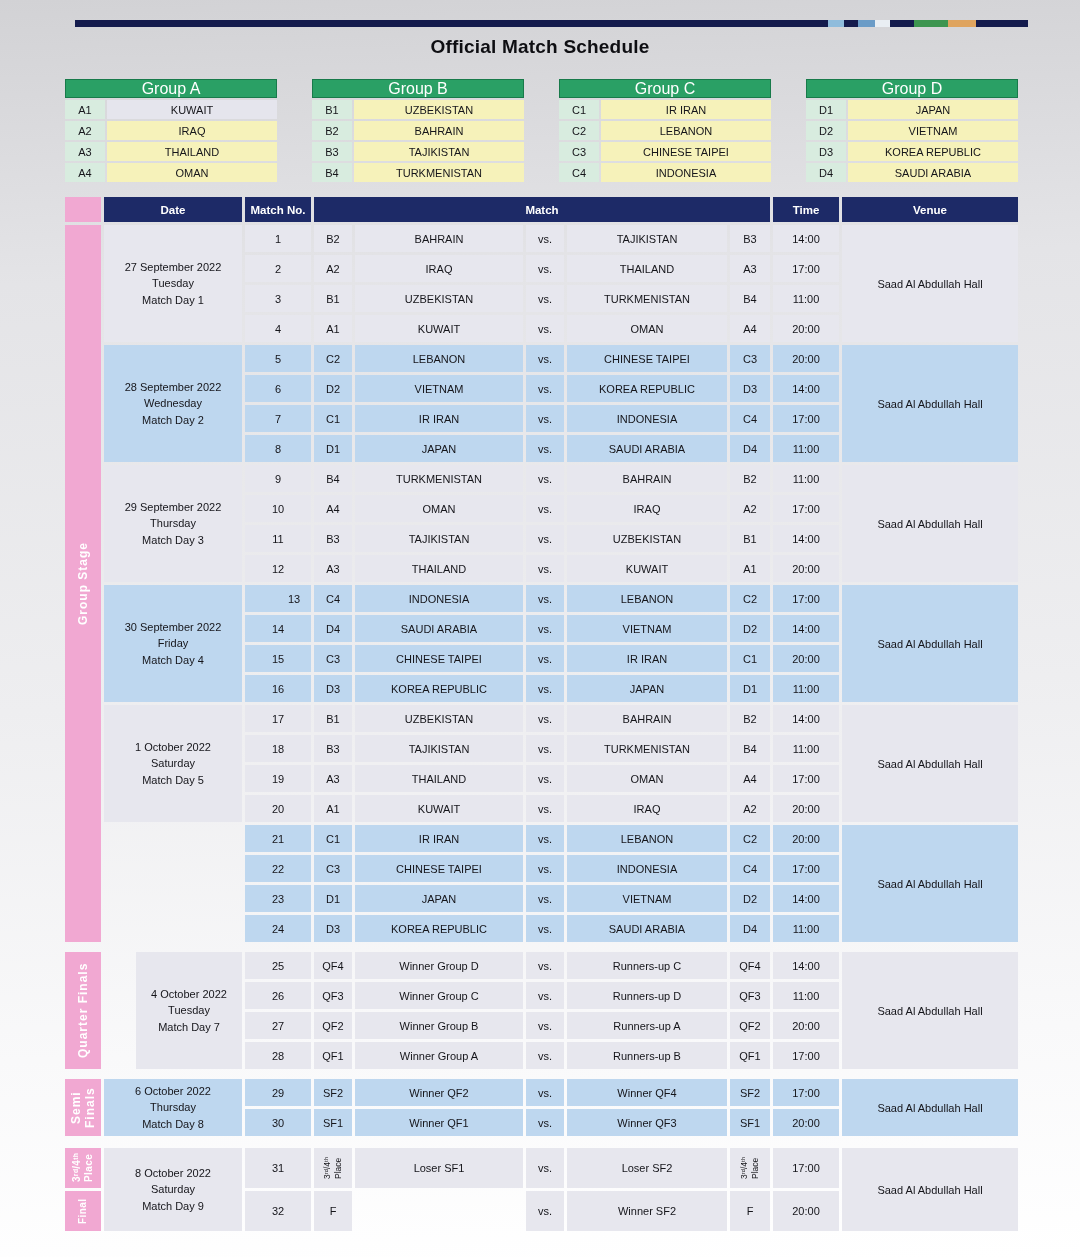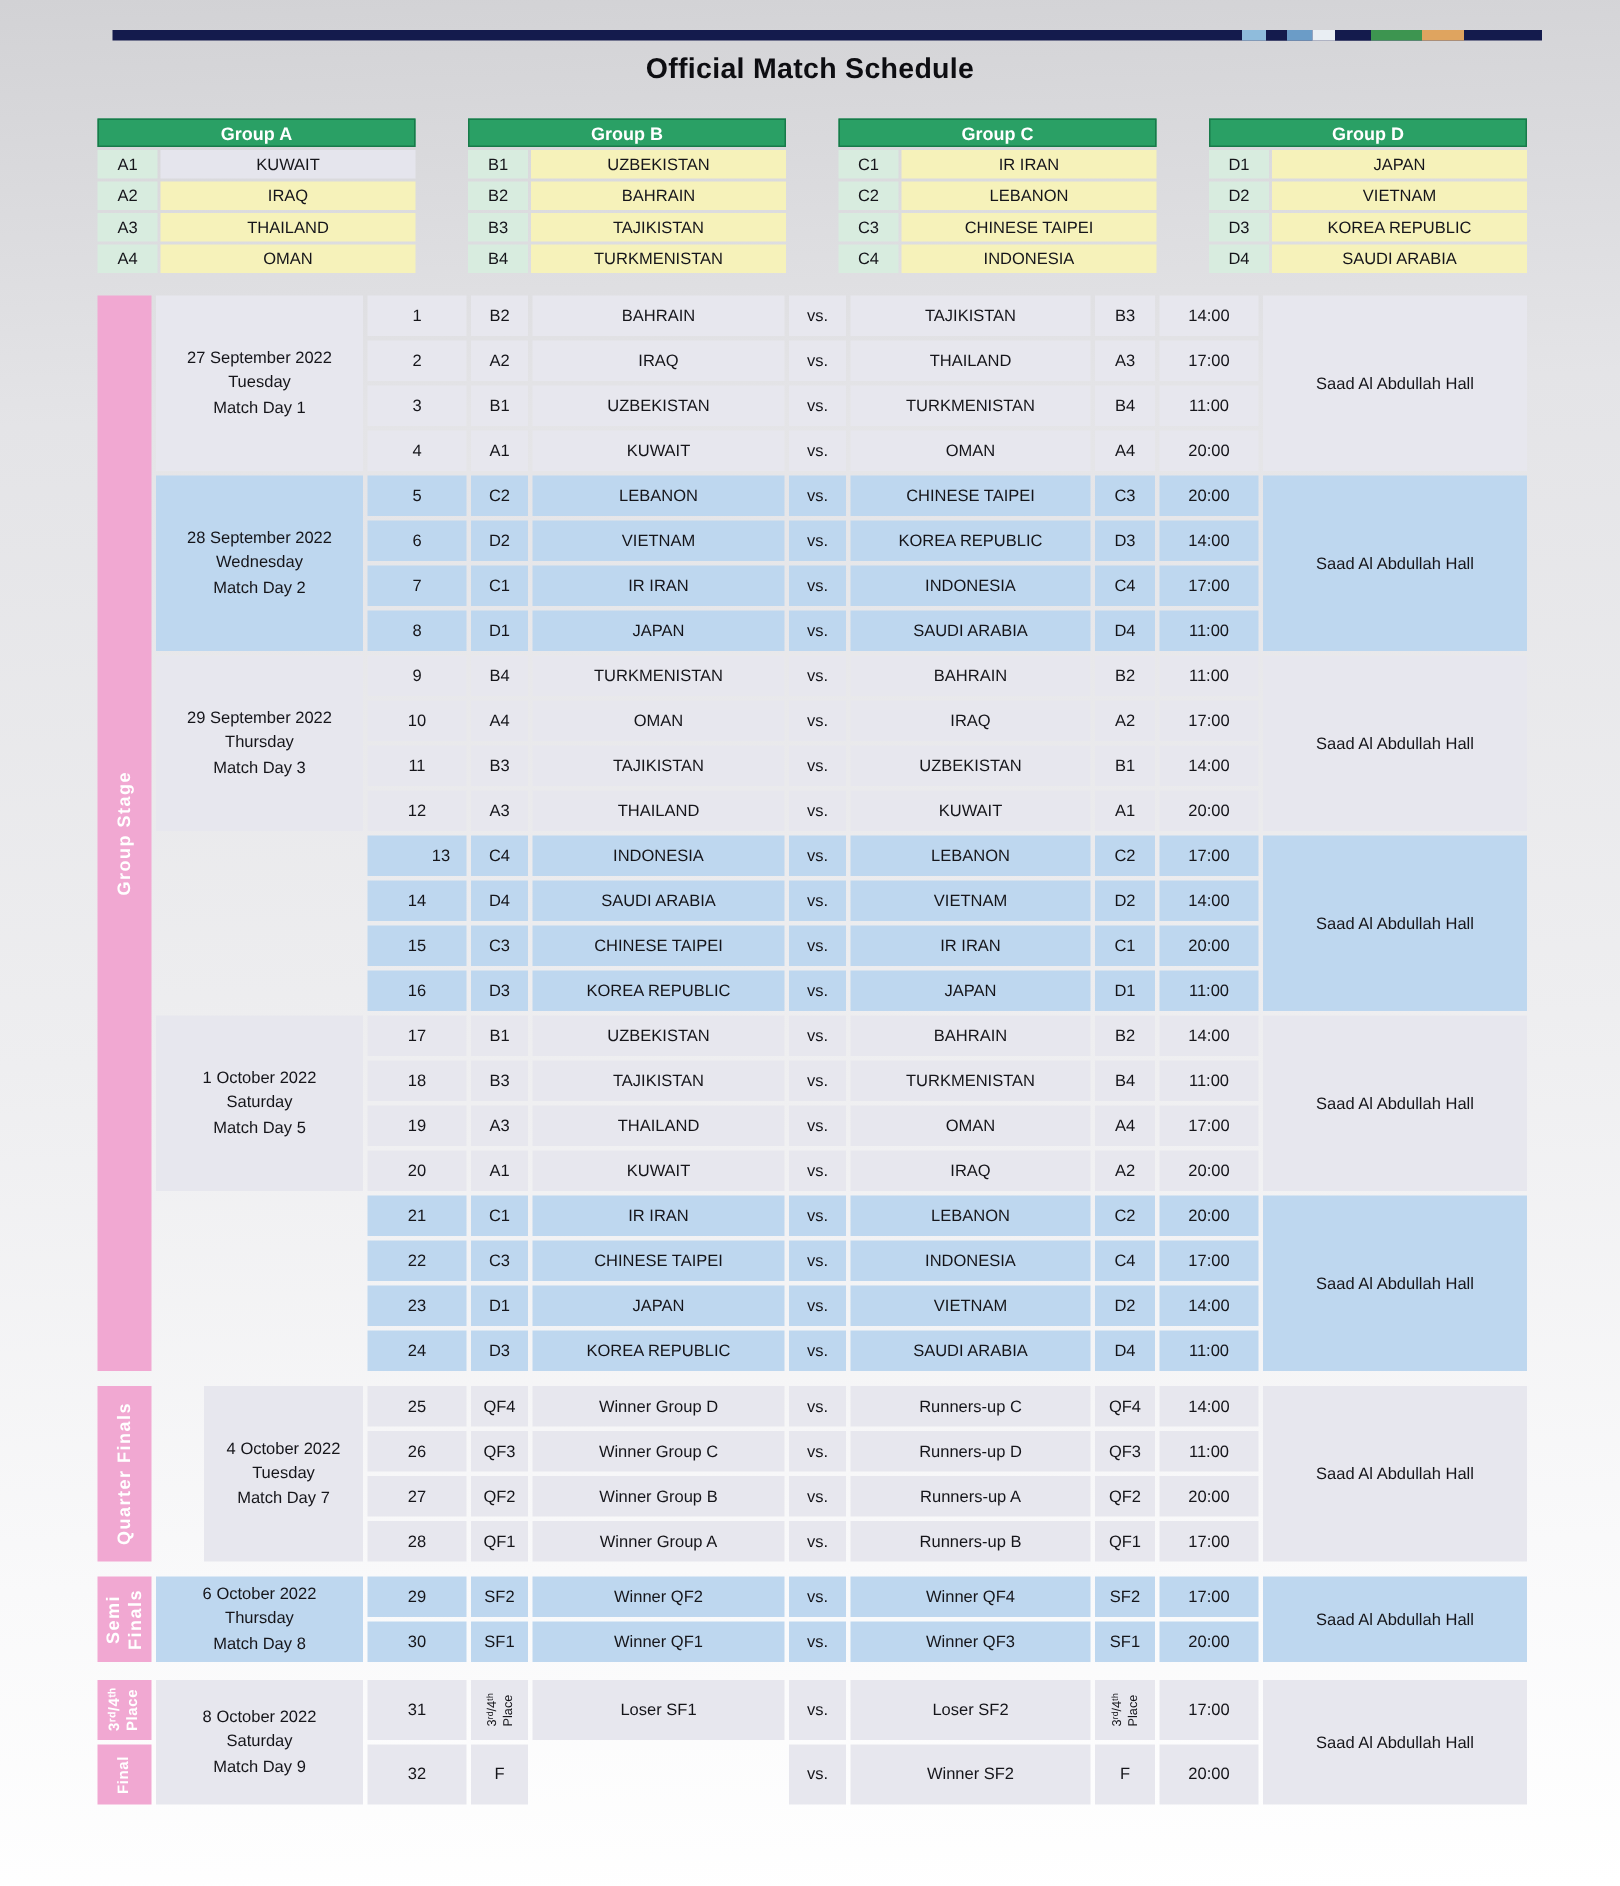--- a/index.html
+++ b/index.html
@@ -8,21 +8,21 @@
     font-family:"Liberation Sans",sans-serif;color:#15151a;overflow:hidden;
     background:linear-gradient(178deg,#d2d2d5 0%,#e4e4e7 22%,#eeeef0 55%,#f9f9fa 82%,#ffffff 100%);
   }
   .topbar{margin-left:75px;width:953px;height:7px;background:#141b4d;display:flex;}
   .topbar .seg{height:100%;}
   .topbar .spacer{flex:1;}
   .page-title{width:1080px;text-align:center;font-size:19px;font-weight:bold;margin-top:9px;color:#0e0e12;letter-spacing:.2px;}
   .groups{display:flex;justify-content:space-between;width:953px;margin:21px 0 0 65px;}
   .group{display:grid;grid-template-columns:40px 170px;gap:2px;grid-auto-rows:19px;}
   .gcell{display:flex;align-items:center;justify-content:center;font-size:11px;text-align:center;}
-  .ghead{grid-column:1 / span 2;background:#2aa065;border:1px solid #187a4a;color:#fff;font-weight:bold;font-size:12px;}
+  .ghead{grid-column:1 / span 2;background:#2aa065;border:1px solid #187a4a;color:#fff;font-weight:normal;font-size:16px;}
   .gcode{background:#d8ecdf;}
   .gname{background:#f6f2ba;}
   .gname.muted{background:#e5e5ed;}
   .sched{margin:15px 0 0 65px;width:953px;}
   .hdr{display:flex;gap:3px;height:25px;margin-bottom:3px;}
   .pinkbox{width:36px;background:#f1a8d2;}
   .hdr-grid{display:grid;grid-template-columns:138px 66px 456px 66px 176px;gap:3px;flex:1;}
   .hcell{background:#1d2a67;color:#fff;font-weight:bold;font-size:11.5px;display:flex;align-items:center;justify-content:center;white-space:nowrap;}
   .phase{display:flex;gap:3px;}
   .m10{margin-bottom:10px;} .m12{margin-bottom:12px;}
@@ -98,20 +98,30 @@
       <div class="gcell gcode">D2</div>
       <div class="gcell gname">VIETNAM</div>
       <div class="gcell gcode">D3</div>
       <div class="gcell gname">KOREA REPUBLIC</div>
       <div class="gcell gcode">D4</div>
       <div class="gcell gname">SAUDI ARABIA</div>
     </div>
   </div>
 
 <div class="sched">
+  <div class="hdr">
+    <div class="pinkbox"></div>
+    <div class="hdr-grid">
+      <div class="hcell">Date</div>
+      <div class="hcell">Match No.</div>
+      <div class="hcell">Match</div>
+      <div class="hcell">Time</div>
+      <div class="hcell">Venue</div>
+    </div>
+  </div>
   <div id="schedule-body">
       <div class="phase m10">
         <div class="phase-label">Group Stage</div>
         <div class="days">
           <div class="day-grid">
             <div class="cell date cg" style="grid-area: 1 / 1 / span 4;">27 September 2022
 Tuesday
 Match Day 1</div>
             <div class="cell cg" style="grid-area: 1 / 2;">1</div>
             <div class="cell cg" style="grid-area: 1 / 3;">B2</div>
@@ -205,20 +215,23 @@
             <div class="cell cg" style="grid-area: 4 / 2;">12</div>
             <div class="cell cg" style="grid-area: 4 / 3;">A3</div>
             <div class="cell cg" style="grid-area: 4 / 4;">THAILAND</div>
             <div class="cell cg" style="grid-area: 4 / 5;">vs.</div>
             <div class="cell cg" style="grid-area: 4 / 6;">KUWAIT</div>
             <div class="cell cg" style="grid-area: 4 / 7;">A1</div>
             <div class="cell cg" style="grid-area: 4 / 8;">20:00</div>
             <div class="cell cg" style="grid-area: 1 / 9 / span 4;">Saad Al Abdullah Hall</div>
           </div>
           <div class="day-grid">
+            <div class="cell date cb" style="grid-area: 1 / 1 / span 4;">30 September 2022
+Friday
+Match Day 4</div>
             <div class="cell cb" style="grid-area: 1 / 2; padding-left: 32px;">13</div>
             <div class="cell cb" style="grid-area: 1 / 3;">C4</div>
             <div class="cell cb" style="grid-area: 1 / 4;">INDONESIA</div>
             <div class="cell cb" style="grid-area: 1 / 5;">vs.</div>
             <div class="cell cb" style="grid-area: 1 / 6;">LEBANON</div>
             <div class="cell cb" style="grid-area: 1 / 7;">C2</div>
             <div class="cell cb" style="grid-area: 1 / 8;">17:00</div>
             <div class="cell cb" style="grid-area: 2 / 2;">14</div>
             <div class="cell cb" style="grid-area: 2 / 3;">D4</div>
             <div class="cell cb" style="grid-area: 2 / 4;">SAUDI ARABIA</div>

